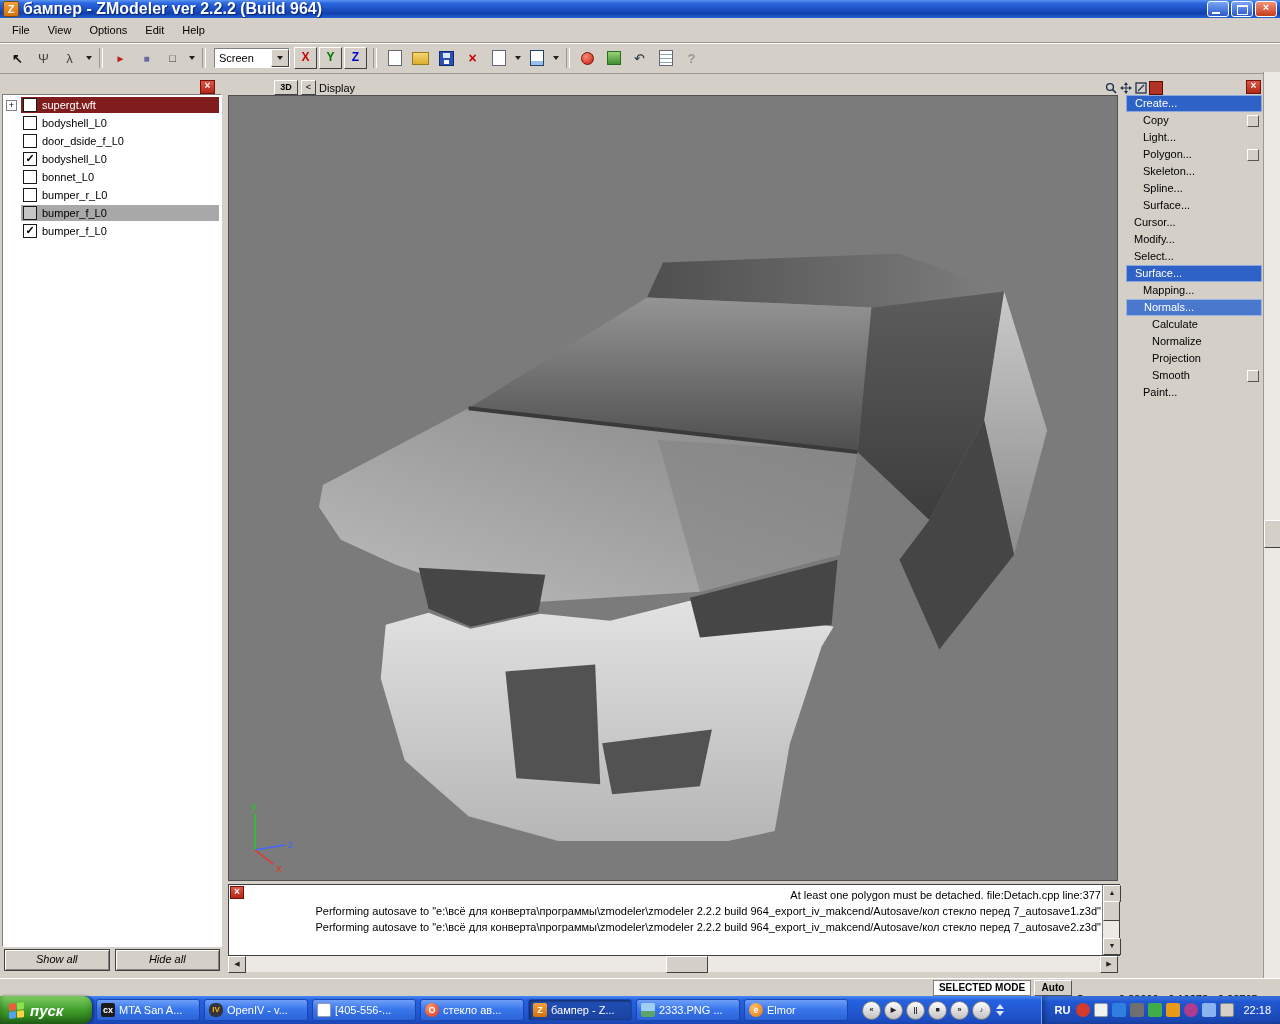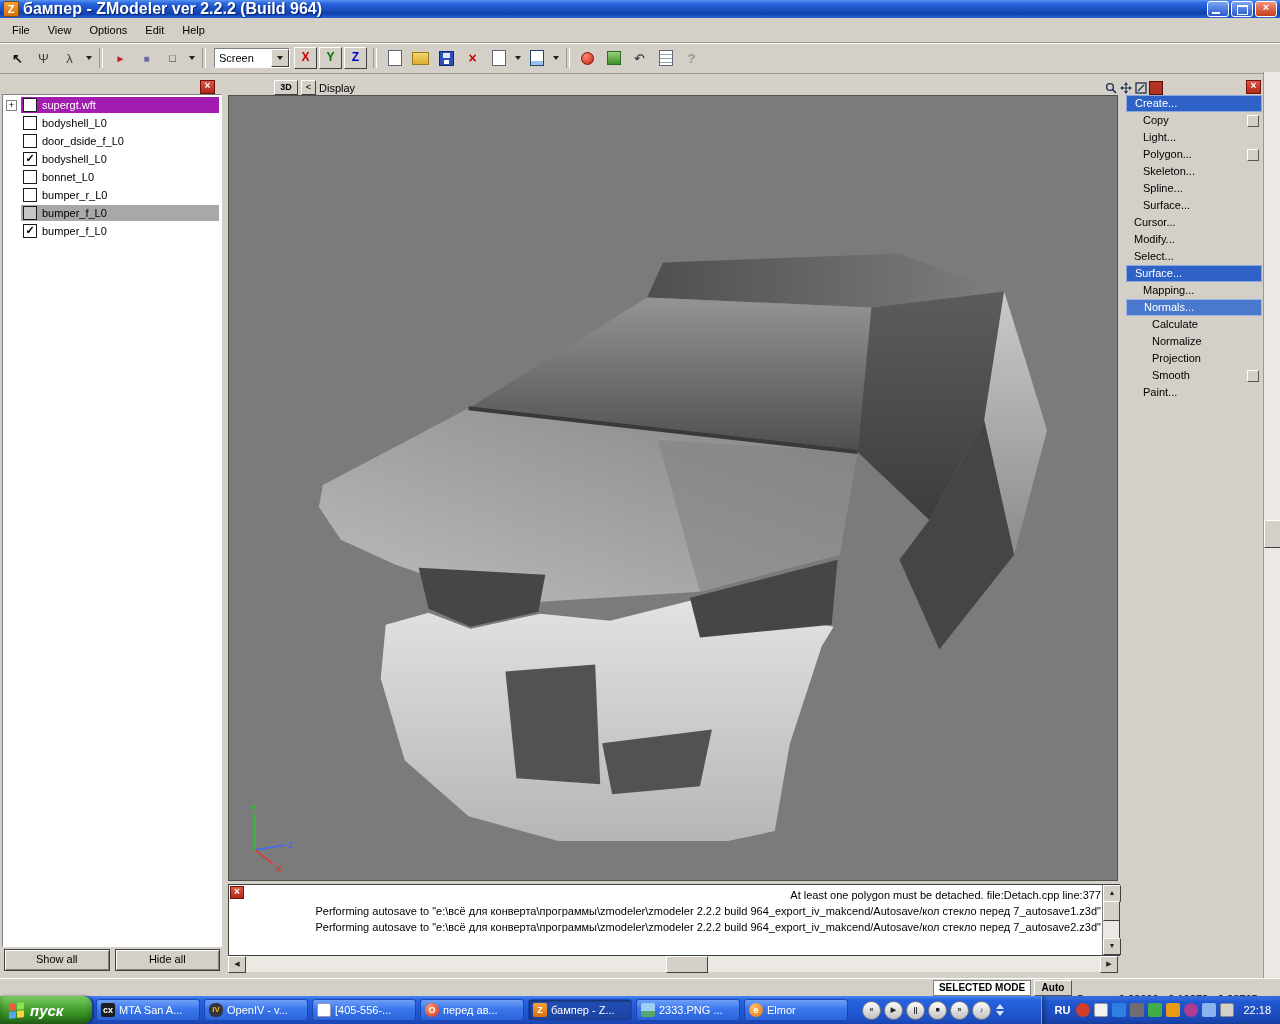--- a/index.html
+++ b/index.html
@@ -72,24 +72,24 @@
   #left-panel .close-sq{position:absolute;top:2px;right:7px;}
   #tree{position:absolute;top:16px;left:0;right:0;bottom:27px;background:#fff;
     border:1px solid;border-color:#808080 #fff #fff #808080;overflow:hidden;padding-top:1px;}
   .tree-row{height:18px;display:flex;align-items:center;padding-left:3px;}
   .expander{width:9px;height:9px;border:1px solid #808080;background:#fff;font-size:9px;line-height:8px;
     text-align:center;margin-right:4px;flex-shrink:0;}
   .t-spacer{width:15px;flex-shrink:0;}
   .row-body{flex:1;display:flex;align-items:center;height:16px;margin-right:2px;padding-left:2px;}
   .cb{width:12px;height:12px;background:#fff;border:1px solid #1a1a1a;margin-right:5px;font-size:11px;
     line-height:11px;text-align:center;font-weight:bold;flex-shrink:0;color:#000;}
-  .sel-blue .row-body{background:#a21caf;color:#fff;}
+  .sel-blue .row-body{background:#7f1d1d;color:#fff;}
   .sel-gray .row-body{background:#a8a8a8;}
   .sel-gray .cb{background:#c6c6c6;}
-  #tree-buttons{position:absolute;bottom:3px;left:2px;right:2px;display:flex;gap:5px;}
+  #tree-buttons{position:absolute;bottom:3px;left:2px;right:2px;display:flex;gap:5px;font-style:italic;}
   .xp-btn{flex:1;height:20px;background:#d4d0c8;border:1px solid #404040;
     box-shadow:inset 1px 1px 0 #fff, inset -1px -1px 0 #808080;text-align:center;line-height:18px;}
 
   
   #viewport{position:absolute;left:228px;top:80px;width:890px;height:801px;padding-left:46px;}
   .vp-header{height:15px;background:#d4d0c8;display:flex;align-items:center;gap:3px;position:relative;}
   .vp-3d{width:22px;height:13px;border:1px solid;border-color:#fff #404040 #404040 #fff;background:#d4d0c8;
     font-weight:bold;font-size:9px;text-align:center;line-height:12px;}
   .vp-back{width:13px;height:13px;border:1px solid;border-color:#fff #404040 #404040 #fff;background:#d4d0c8;
     font-size:9px;text-align:center;line-height:12px;}
@@ -520,21 +520,21 @@
     <div class="task">
       <span class="task-icon ti-1">IV</span>
       <span>OpenIV - v...</span>
     </div>
     <div class="task">
       <span class="task-icon ti-2"></span>
       <span>[405-556-...</span>
     </div>
     <div class="task">
       <span class="task-icon ti-3">O</span>
-      <span>перед ав...</span>
+      <span>стекло ав...</span>
     </div>
     <div class="task active">
       <span class="task-icon ti-4">Z</span>
       <span>бампер - Z...</span>
     </div>
     <div class="task">
       <span class="task-icon ti-5"></span>
       <span>2333.PNG ...</span>
     </div>
     <div class="task">

